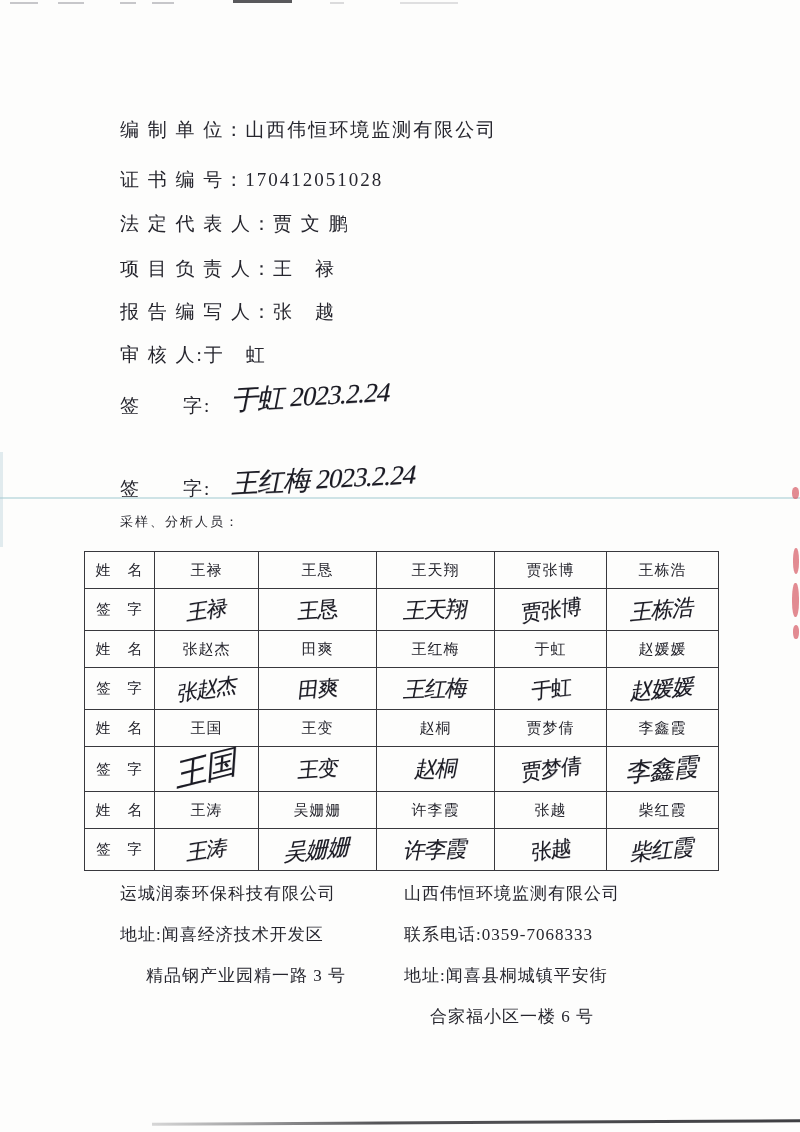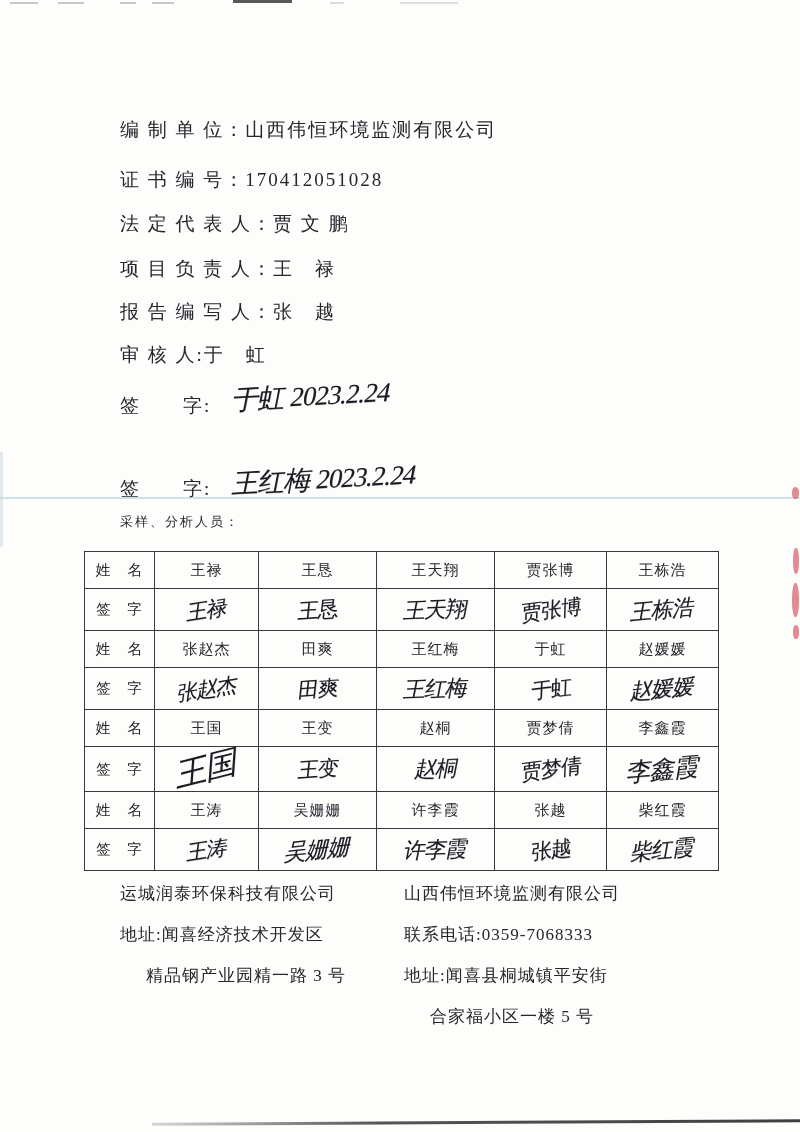--- a/index.html
+++ b/index.html
@@ -188,18 +188,18 @@
 
   <div class="fcol fleft">
     <div>运城润泰环保科技有限公司</div>
     <div><span>地址:</span><span>闻喜经济技术开发区</span></div>
     <div class="indent">精品钢产业园精一路 3 号</div>
   </div>
   <div class="fcol fright">
     <div>山西伟恒环境监测有限公司</div>
     <div><span>联系电话:</span><span>0359-7068333</span></div>
     <div><span>地址:</span><span>闻喜县桐城镇平安街</span></div>
-    <div class="indent">合家福小区一楼 5 号</div>
+    <div class="indent">合家福小区一楼 6 号</div>
   </div>
 
   <div class="art bottomline"></div>
 
 </div>
 
 </body></html>

